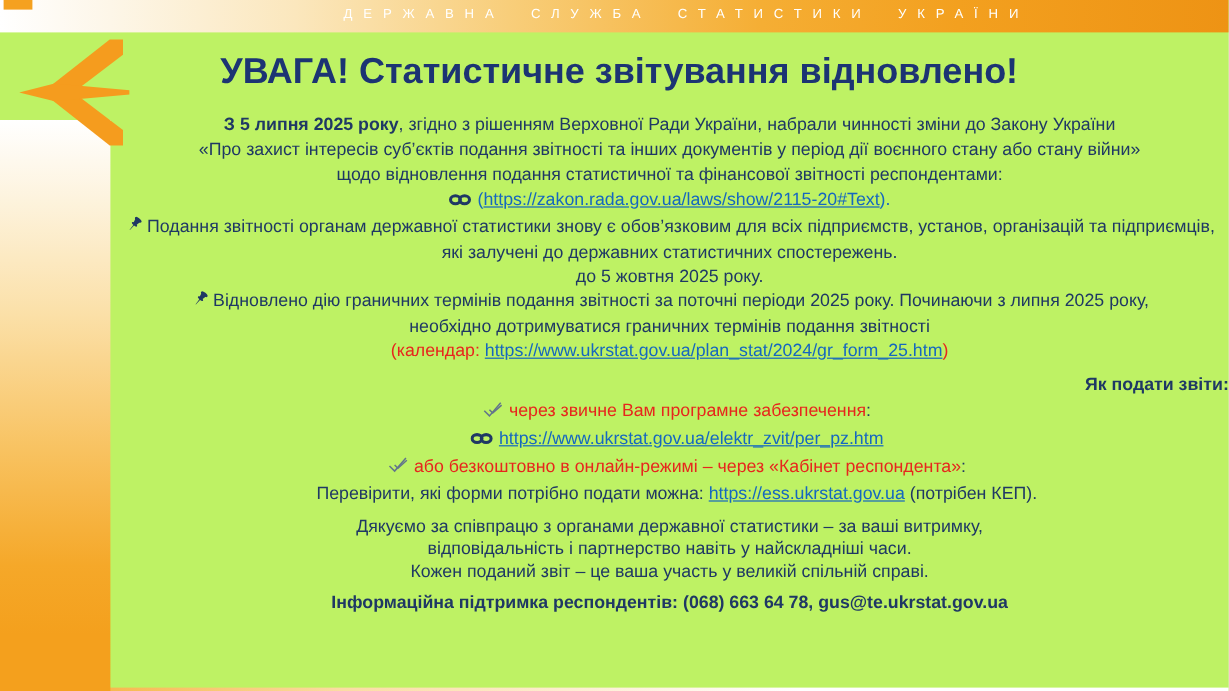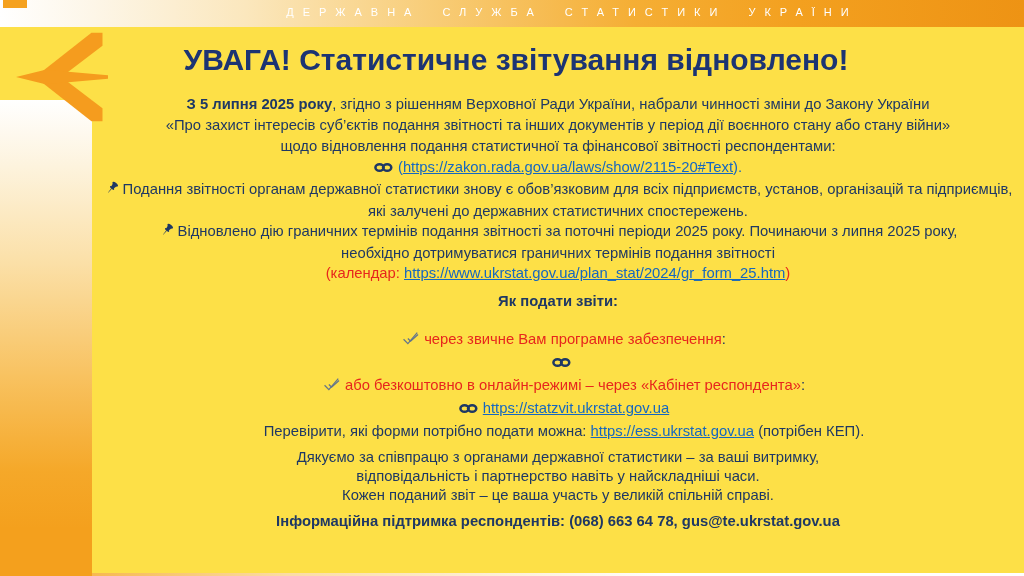--- a/index.html
+++ b/index.html
@@ -1,17 +1,17 @@
 <!DOCTYPE html>
 <html><head>
 <meta charset="utf-8">
 <style>
   html,body{margin:0;padding:0;background:#e9e9e9;}
   .page{
-    position:relative;width:1024px;height:576px;background:#fde047;
+    position:relative;width:1024px;height:576px;background:#bef264;
     font-family:"Liberation Sans","DejaVu Sans",sans-serif;
     overflow:hidden;margin:0 auto;
   }
   
   .topbar{
     position:absolute;top:0;left:0;right:0;height:27px;
     background:linear-gradient(to right,#ffffff 0%,#fdf6e8 9%,#fbe7bd 24%,#f8cd78 42%,#f5ae34 62%,#f3a01f 78%,#ee9314 100%);
   }
   .topbar-text{
     display:block;text-align:center;padding:6px 0 0 120px;
@@ -36,21 +36,21 @@
   }
   .line{white-space:nowrap;}
   .b{font-weight:bold;}
   .title{
     margin:46px 0 0;position:relative;left:-42px;
     font-size:30px;line-height:28px;font-weight:bold;color:#1c3473;
   }
   .intro{margin:20px 0 0;line-height:21px;}
   .means-heading{margin:9px 0 0;line-height:20px;font-weight:bold;}
   .bullets{line-height:20px;}
-  .how-heading{margin:8px 0 16px;line-height:21.5px;font-weight:bold;}
+  .how-heading{margin:8px 0 0;line-height:21.5px;font-weight:bold;text-align:right;}
   .how{line-height:21.5px;margin-left:12px;}
   .thanks{margin:6px 16px 0;line-height:19px;}
   .support{margin:6px 0 0;line-height:21px;font-weight:bold;}
   .red{color:#e7261d;}
   .lnk{color:#1567c0;text-decoration:underline;cursor:pointer;}
   .paren{color:#1567c0;}
   .navy{color:#1f3864;}
   .icon{display:inline-block;}
   .pin-icon{vertical-align:-2px;margin-right:3px;}
   .chain-icon{vertical-align:-1px;margin-right:5px;}
@@ -103,20 +103,21 @@
               <g fill="#1f3864" transform="rotate(40 12 12)">
                 <ellipse cx="12" cy="4.5" rx="5" ry="2.2"></ellipse>
                 <path d="M8.5 5.5 L15.5 5.5 L14.2 11.5 L9.8 11.5 Z"></path>
                 <ellipse cx="12" cy="11.8" rx="4" ry="1.6"></ellipse>
                 <path d="M11.4 13 L12.6 13 L12.2 21 L11.8 21 Z"></path>
               </g>
             </svg></span><span>Подання звітності органам державної статистики знову є обов’язковим для всіх підприємств, установ, організацій та підприємців,</span>
       </div>
       <div class="line"><span>які залучені до державних статистичних спостережень.</span></div>
 
+      <div class="line"><span>до 5 жовтня 2025 року.</span></div>
 
       <div class="line">
         <span class="icon pin-icon"><svg width="16" height="16" viewBox="0 0 24 24">
               <g fill="#1f3864" transform="rotate(40 12 12)">
                 <ellipse cx="12" cy="4.5" rx="5" ry="2.2"></ellipse>
                 <path d="M8.5 5.5 L15.5 5.5 L14.2 11.5 L9.8 11.5 Z"></path>
                 <ellipse cx="12" cy="11.8" rx="4" ry="1.6"></ellipse>
                 <path d="M11.4 13 L12.6 13 L12.2 21 L11.8 21 Z"></path>
               </g>
             </svg></span><span>Відновлено дію граничних термінів подання звітності за поточні періоди 2025 року. Починаючи з липня 2025 року,</span>
@@ -135,37 +136,29 @@
                 <path d="M7.5 9.5 L11 13 L20.5 4.5"></path>
               </g>
             </svg></span><span class="red">через звичне Вам програмне забезпечення</span><span class="navy">:</span>
       </div>
       <div class="line">
         <span class="icon chain-icon"><svg width="19" height="11" viewBox="0 0 24 13">
               <g fill="none" stroke="#1f3864" stroke-width="3.2">
                 <ellipse cx="7" cy="6.5" rx="5.2" ry="4.2"></ellipse>
                 <ellipse cx="16.6" cy="6.5" rx="5.2" ry="4.2"></ellipse>
               </g>
-            </svg></span>
+            </svg></span><a class="lnk">https://www.ukrstat.gov.ua/elektr_zvit/per_pz.htm</a>
       </div>
       <div class="line">
         <span class="icon check-icon"><svg width="18" height="15" viewBox="0 0 23 19">
               <g fill="none" stroke="#62748c" stroke-width="1.6">
                 <path d="M2 10.5 L7.5 16 L19.5 2"></path>
                 <path d="M7.5 9.5 L11 13 L20.5 4.5"></path>
               </g>
             </svg></span><span class="red">або безкоштовно в онлайн-режимі – через «Кабінет респондента»</span><span class="navy">:</span>
-      </div>
-      <div class="line">
-        <span class="icon chain-icon"><svg width="19" height="11" viewBox="0 0 24 13">
-              <g fill="none" stroke="#1f3864" stroke-width="3.2">
-                <ellipse cx="7" cy="6.5" rx="5.2" ry="4.2"></ellipse>
-                <ellipse cx="16.6" cy="6.5" rx="5.2" ry="4.2"></ellipse>
-              </g>
-            </svg></span><a class="lnk">https://statzvit.ukrstat.gov.ua</a>
       </div>
       <div class="line">
         <span>Перевірити, які форми потрібно подати можна: </span><a class="lnk">https://ess.ukrstat.gov.ua</a><span> (потрібен КЕП).</span>
       </div>
     </div>
 
     <div class="thanks">
       <div class="line"><span>Дякуємо за співпрацю з органами державної статистики – за ваші витримку,</span></div>
       <div class="line"><span>відповідальність і партнерство навіть у найскладніші часи.</span></div>
       <div class="line"><span>Кожен поданий звіт – це ваша участь у великій спільній справі.</span></div>

